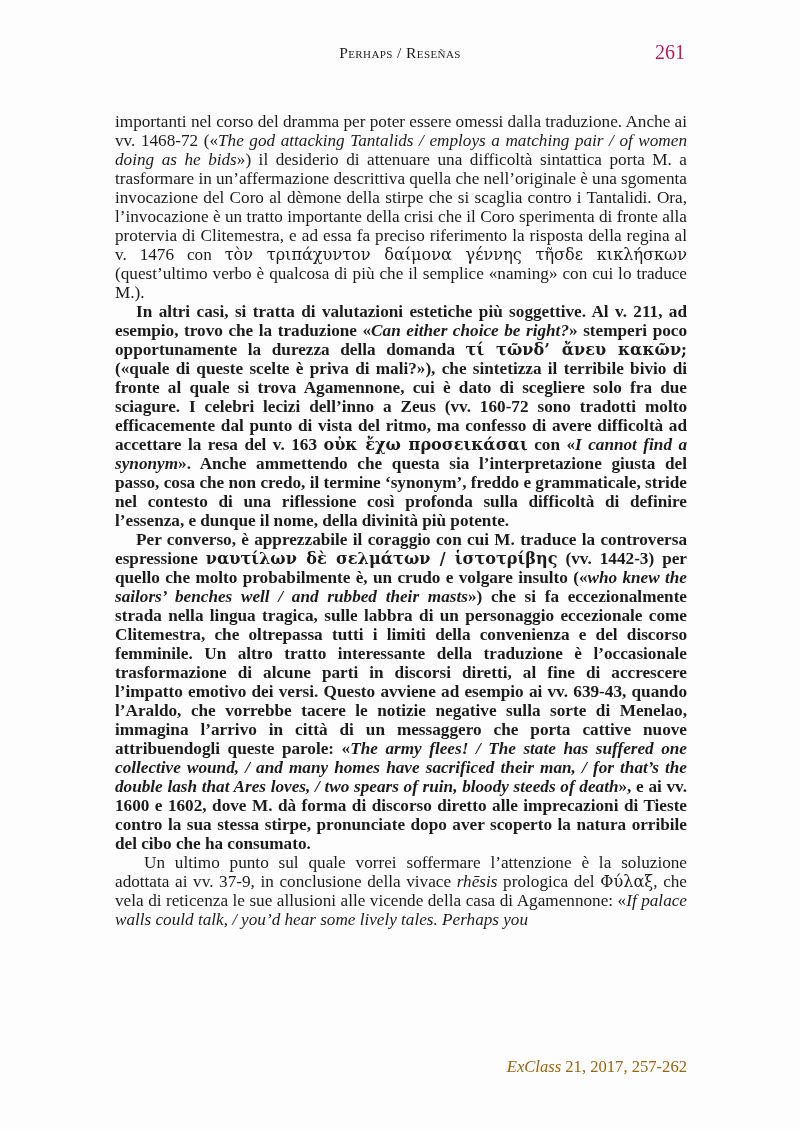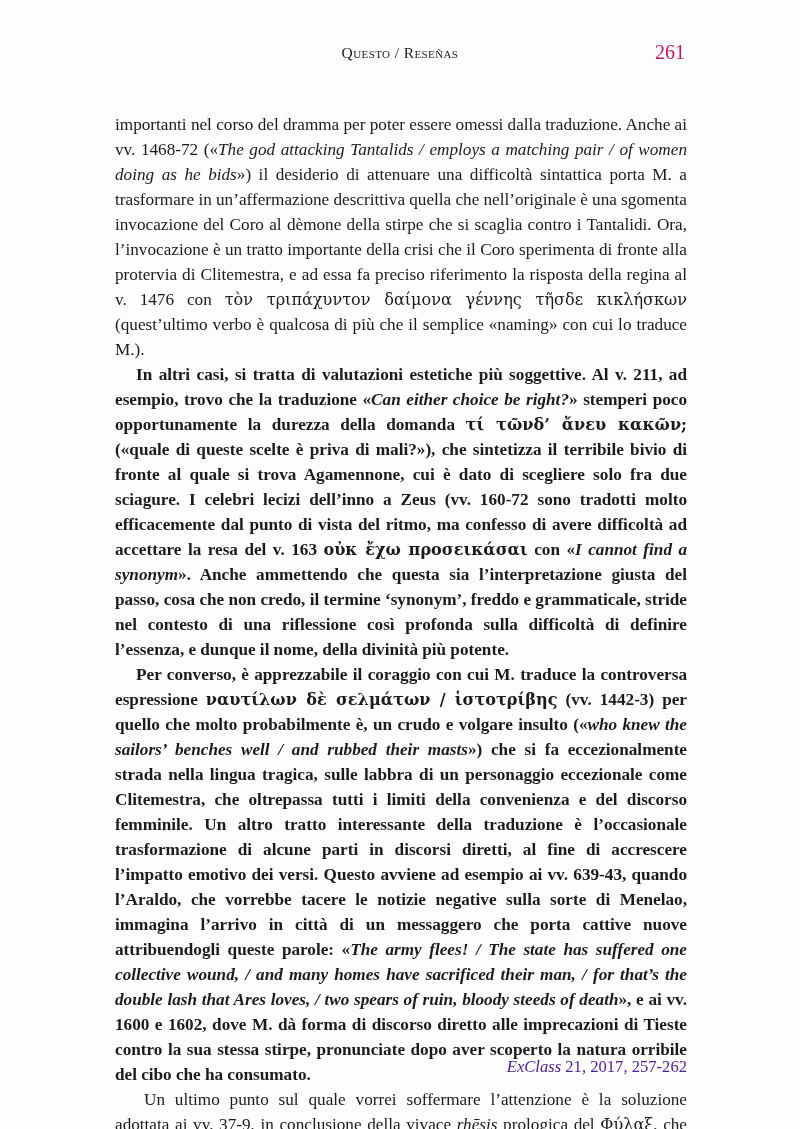--- a/index.html
+++ b/index.html
@@ -46,21 +46,21 @@
     position: absolute;
     top: 112px;
     left: 115px;
     width: 572px;
   }
   p.para {
     margin: 0;
     text-align: justify;
     text-justify: inter-word;
     font-size: 17.2px;
-    line-height: 25px;
+    line-height: 19px;
     text-indent: 0;
     hyphens: none;
     word-spacing: -0.1px;
   }
   p.indent {
     text-indent: 21px;
     font-weight: bold;
   }
   p.indent-wide {
     text-indent: 29px;
@@ -73,33 +73,33 @@
     font-size: 16.1px;
     font-style: normal;
   }
   .footer {
     position: absolute;
     left: 115px;
     width: 572px;
     top: 1057px;
     text-align: right;
     font-size: 16.6px;
-    color: #4c1d95;
+    color: #a16207;
   }
   .footer .it {
     font-style: italic;
   }
 </style>
 </head>
 <body>
 
 <div class="page">
 
   <div class="running-head">
-    <div class="rh-title">Questo / Reseñas</div>
+    <div class="rh-title">Perhaps / Reseñas</div>
     <div class="rh-folio">261</div>
   </div>
 
   <div class="body-block" id="body-block">
       <p class="para"><span>importanti nel corso del dramma per poter essere omessi dalla traduzione. Anche ai vv. 1468-72 («</span><span class="it">The god attacking Tantalids / employs a matching pair / of women doing as he bids</span><span>») il desiderio di attenuare una difficoltà sintattica porta M. a trasformare in un’affermazione descrittiva quella che nell’originale è una sgomenta invocazione del Coro al dèmone della stirpe che si scaglia contro i Tantalidi. Ora, l’invocazione è un tratto importante della crisi che il Coro sperimenta di fronte alla protervia di Clitemestra, e ad essa fa preciso riferimento la risposta della regina al v. 1476 con </span><span class="gk">τὸν τριπάχυντον δαίμονα γέννης τῆσδε κικλήσκων</span><span> (quest’ultimo verbo è qualcosa di più che il semplice «naming» con cui lo traduce M.).</span></p>
       <p class="para indent"><span>In altri casi, si tratta di valutazioni estetiche più soggettive. Al v. 211, ad esempio, trovo che la traduzione «</span><span class="it">Can either choice be right?</span><span>» stemperi poco opportunamente la durezza della domanda </span><span class="gk">τί τῶνδ’ ἄνευ κακῶν;</span><span> («quale di queste scelte è priva di mali?»), che sintetizza il terribile bivio di fronte al quale si trova Agamennone, cui è dato di scegliere solo fra due sciagure. I celebri lecizi dell’inno a Zeus (vv. 160-72 sono tradotti molto efficacemente dal punto di vista del ritmo, ma confesso di avere difficoltà ad accettare la resa del v. 163 </span><span class="gk">οὐκ ἔχω προσεικάσαι</span><span> con «</span><span class="it">I cannot find a synonym</span><span>». Anche ammettendo che questa sia l’interpretazione giusta del passo, cosa che non credo, il termine ‘synonym’, freddo e grammaticale, stride nel contesto di una riflessione così profonda sulla difficoltà di definire l’essenza, e dunque il nome, della divinità più potente.</span></p>
       <p class="para indent"><span>Per converso, è apprezzabile il coraggio con cui M. traduce la controversa espressione </span><span class="gk">ναυτίλων δὲ σελμάτων / ἱστοτρίβης</span><span> (vv. 1442-3) per quello che molto probabilmente è, un crudo e volgare insulto («</span><span class="it">who knew the sailors’ benches well / and rubbed their masts</span><span>») che si fa eccezionalmente strada nella lingua tragica, sulle labbra di un personaggio eccezionale come Clitemestra, che oltrepassa tutti i limiti della convenienza e del discorso femminile. Un altro tratto interessante della traduzione è l’occasionale trasformazione di alcune parti in discorsi diretti, al fine di accrescere l’impatto emotivo dei versi. Questo avviene ad esempio ai vv. 639-43, quando l’Araldo, che vorrebbe tacere le notizie negative sulla sorte di Menelao, immagina l’arrivo in città di un messaggero che porta cattive nuove attribuendogli queste parole: «</span><span class="it">The army flees! / The state has suffered one collective wound, / and many homes have sacrificed their man, / for that’s the double lash that Ares loves, / two spears of ruin, bloody steeds of death</span><span>», e ai vv. 1600 e 1602, dove M. dà forma di discorso diretto alle imprecazioni di Tieste contro la sua stessa stirpe, pronunciate dopo aver scoperto la natura orribile del cibo che ha consumato.</span></p>
       <p class="para indent-wide"><span>Un ultimo punto sul quale vorrei soffermare l’attenzione è la soluzione adottata ai vv. 37-9, in conclusione della vivace </span><span class="it">rhēsis</span><span> prologica del </span><span class="gk">Φύλαξ</span><span>, che vela di reticenza le sue allusioni alle vicende della casa di Agamennone: «</span><span class="it">If palace walls could talk, / you’d hear some lively tales. Perhaps you</span></p>
     </div>
 

